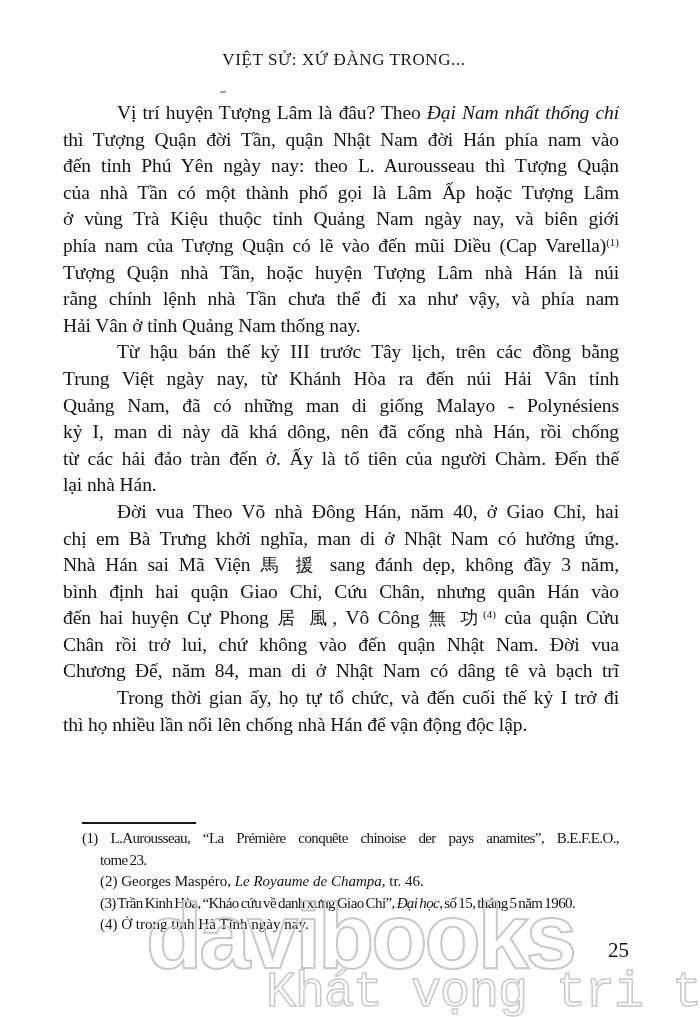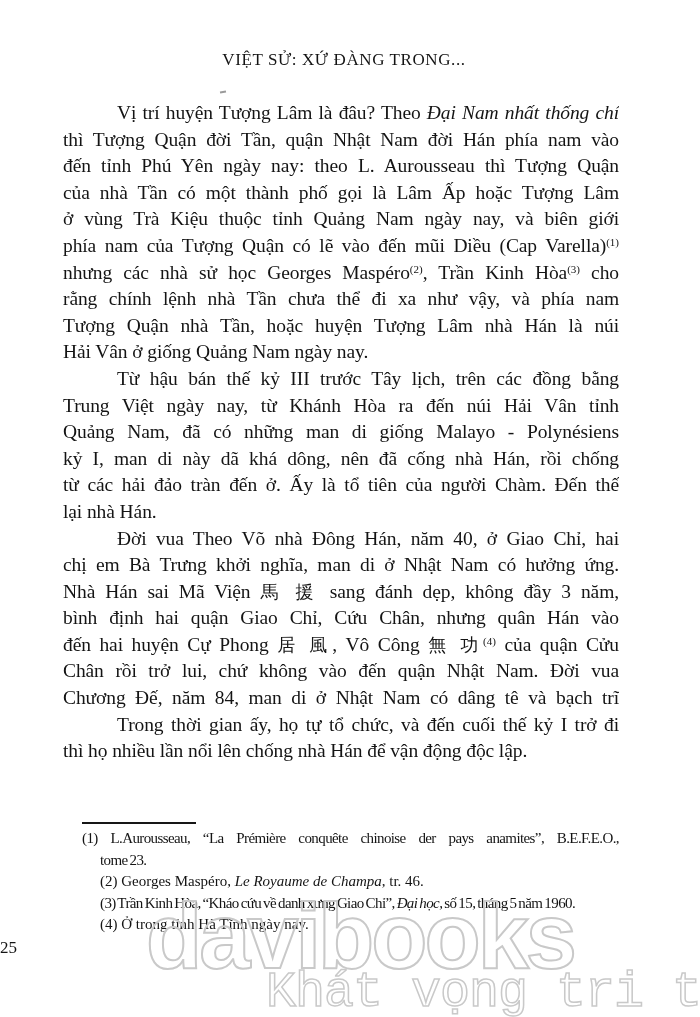--- a/index.html
+++ b/index.html
@@ -31,22 +31,22 @@
     position:absolute;left:82px;top:828px;width:537px;
     font-size:15px;z-index:1;
   }
   .fline{
     line-height:21.5px;height:21.5px;overflow:hidden;
     text-align:justify;text-align-last:justify;
   }
   .fline.last{text-align-last:left;margin-left:18px;}
   .fline.tight{letter-spacing:-0.6px;word-spacing:-1.2px;}
   #pagenum{
-    position:absolute;top:938px;left:0;width:629px;text-align:left;
-    font-size:17px;z-index:3;
+    position:absolute;top:938px;left:0;width:629px;text-align:right;
+    font-size:21px;z-index:3;
   }
   .wm{
     position:absolute;z-index:2;pointer-events:none;white-space:nowrap;
     font-family:"Liberation Sans", sans-serif;
     color:transparent;-webkit-text-stroke:2px #c9c9c9;
   }
   #wm1{left:146px;top:884px;font-size:92px;font-weight:bold;letter-spacing:-3px;}
   #wm2{left:266px;top:964px;font-size:50px;font-weight:normal;letter-spacing:-1px;font-family:Liberation Mono, monospace;-webkit-text-stroke:1.5px #c9c9c9;}
 </style>
 </head>
@@ -56,24 +56,23 @@
 <div class="speck"></div>
 
 <div id="body-text">
     <div class="para">
       <div class="bline first"><span>Vị trí huyện Tượng Lâm là đâu? Theo </span><span class="i">Đại Nam nhất thống chí</span></div>
       <div class="bline"><span>thì Tượng Quận đời Tần, quận Nhật Nam đời Hán phía nam vào</span></div>
       <div class="bline"><span>đến tỉnh Phú Yên ngày nay: theo L. Aurousseau thì Tượng Quận</span></div>
       <div class="bline"><span>của nhà Tần có một thành phố gọi là Lâm Ấp hoặc Tượng Lâm</span></div>
       <div class="bline"><span>ở vùng Trà Kiệu thuộc tỉnh Quảng Nam ngày nay, và biên giới</span></div>
       <div class="bline"><span>phía nam của Tượng Quận có lẽ vào đến mũi Diều (Cap Varella)</span><sup class="sup">(1)</sup></div>
-      <div class="bline"><span>nhưng các nhà sử học Georges Maspéro</span><sup class="sup">(2)</sup><span>, Trần Kinh Hòa</span><sup class="sup">(3)</sup><span> cho</span></div>
+      <div class="bline"><span>Tượng Quận nhà Tần, hoặc huyện Tượng Lâm nhà Hán là núi</span></div>
       <div class="bline"><span>rằng chính lệnh nhà Tần chưa thể đi xa như vậy, và phía nam</span></div>
-      <div class="bline"><span>Tượng Quận nhà Tần, hoặc huyện Tượng Lâm nhà Hán là núi</span></div>
-      <div class="bline last"><span>Hải Vân ở giống Quảng Nam ngày nay.</span></div>
+      <div class="bline last"><span>Hải Vân ở tỉnh Quảng Nam thống nay.</span></div>
     </div>
     <div class="para">
       <div class="bline first"><span>Từ hậu bán thế kỷ III trước Tây lịch, trên các đồng bằng</span></div>
       <div class="bline"><span>Trung Việt ngày nay, từ Khánh Hòa ra đến núi Hải Vân tỉnh</span></div>
       <div class="bline"><span>Quảng Nam, đã có những man di giống Malayo - Polynésiens</span></div>
       <div class="bline"><span>kỷ I, man di này dã khá dông, nên đã cống nhà Hán, rồi chống</span></div>
       <div class="bline"><span>từ các hải đảo tràn đến ở. Ấy là tổ tiên của người Chàm. Đến thế</span></div>
       <div class="bline last"><span>lại nhà Hán.</span></div>
     </div>
     <div class="para">

